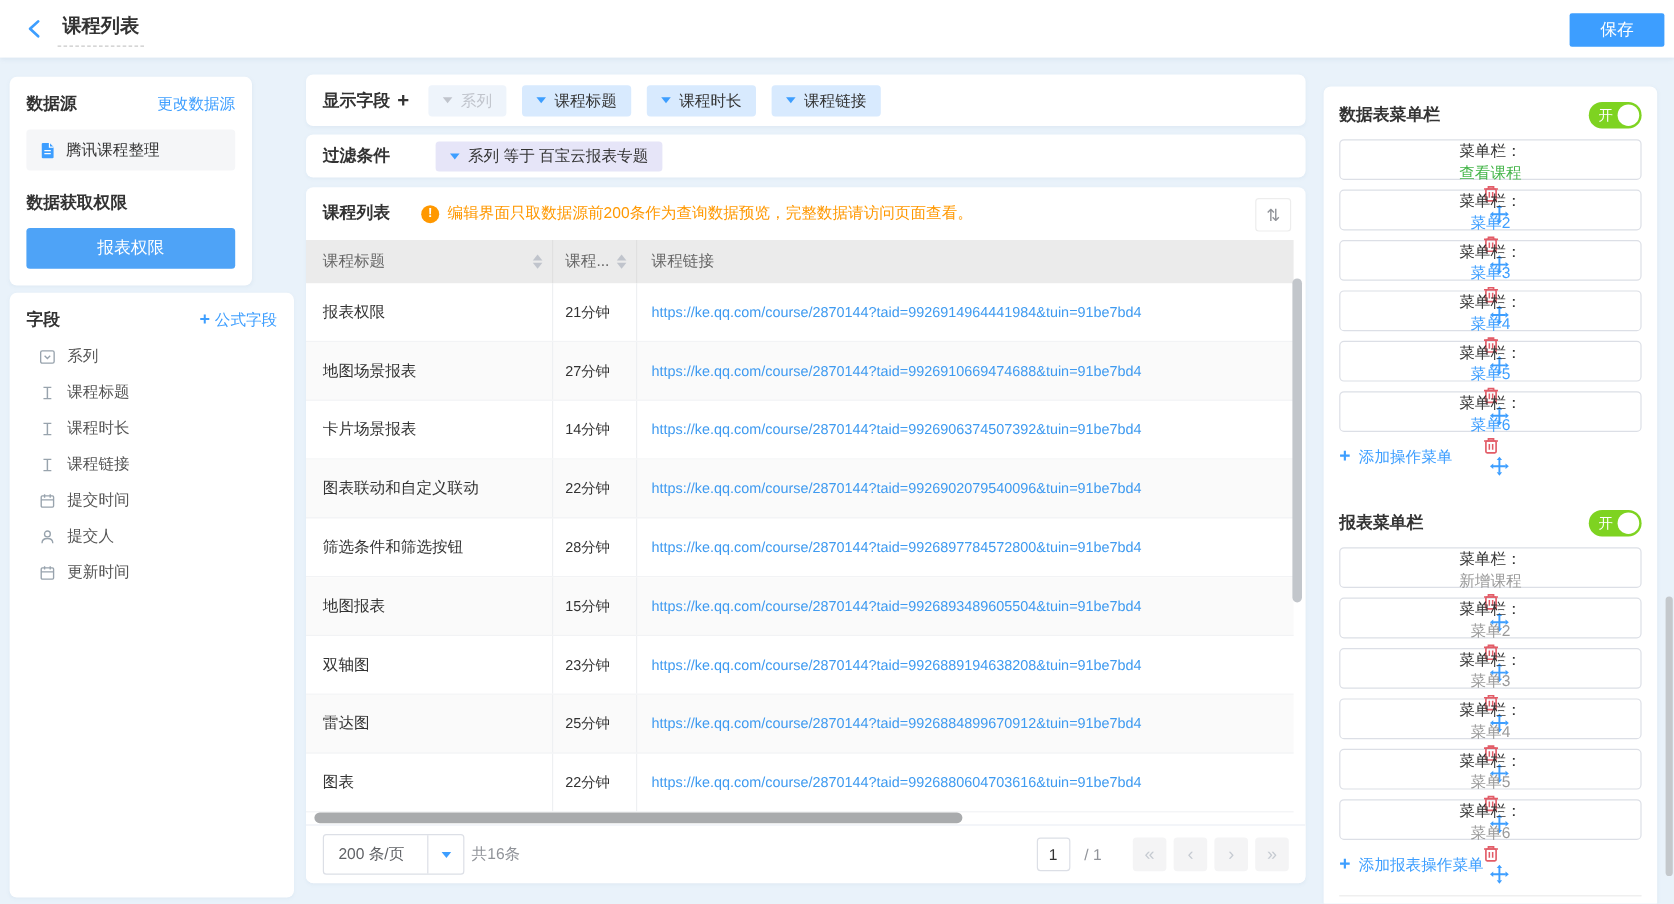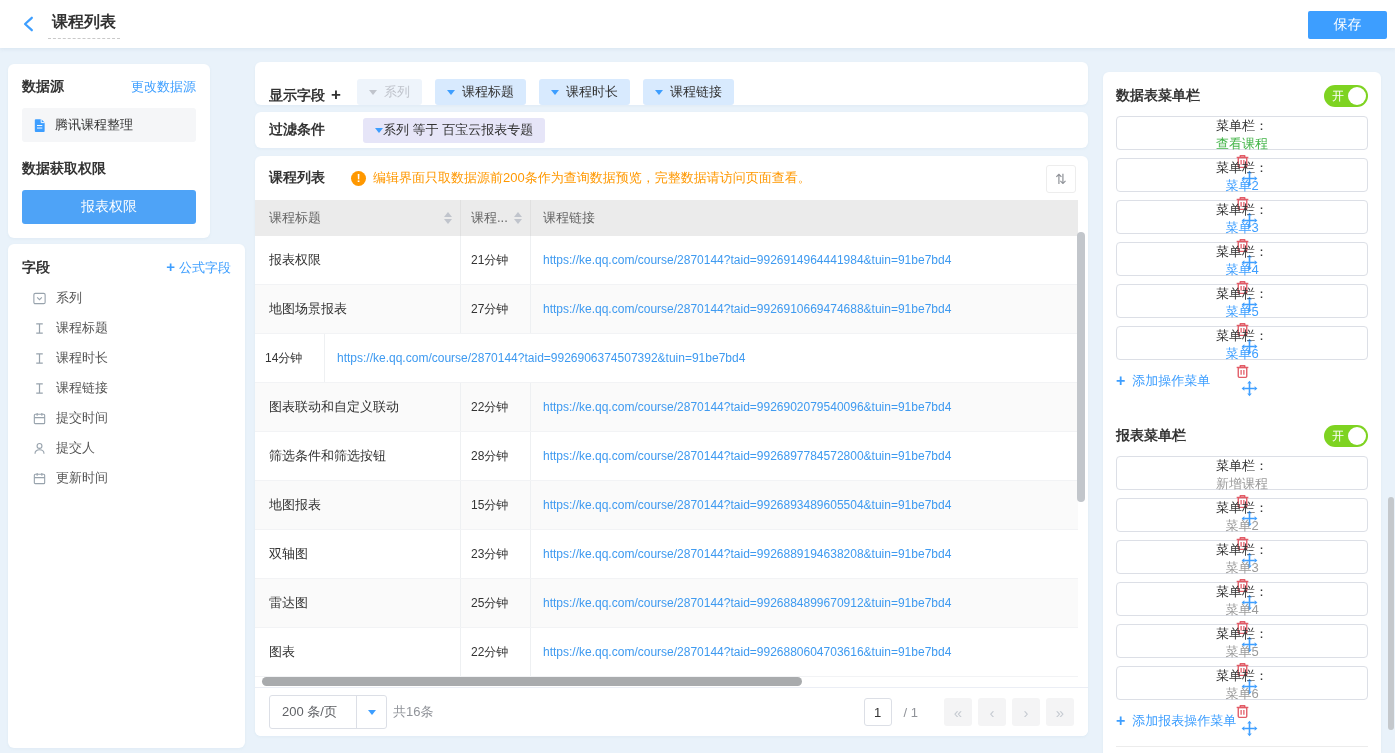--- a/index.html
+++ b/index.html
@@ -35,36 +35,36 @@
   .perm-title { margin-top:18px; }
   .perm-btn { margin-top:12px; width:100%; height:34px; background:#4ea3f7; color:#fff;
               border:none; border-radius:3px; font-size:14px; cursor:pointer; font-family:inherit;}
   .plus-glyph { color:#3d9eff; font-size:15px; font-weight:bold; margin-right:4px;}
   .field-list { margin-top:6px; }
   .field-item { height:30px; display:flex; align-items:center; gap:9px; padding-left:10px; color:#555; }
   .field-icon { width:15px; height:15px; flex:none; }
 
   
   .mc-cardA { position:absolute; left:255px; top:62px; width:833px; height:43px;
-              display:flex; align-items:flex-end; padding:0 14px; }
+              display:flex; align-items:center; padding:0 14px; }
   .mc-cardB { position:absolute; left:255px; top:112px; width:833px; height:36px;
               display:flex; align-items:center; padding:0 14px; }
   .row-label { width:60px; font-size:14px; font-weight:bold; color:#333; flex:none;}
   .add-field-btn { width:20px; font-size:17px; color:#333; cursor:pointer; font-weight:bold; margin-left:2px;}
   .chips { display:flex; gap:13px; margin-left:6px; }
   .chip { height:26px; border-radius:3px; padding:0 12px; display:flex; align-items:center; gap:7px;
           font-size:13px; cursor:pointer; }
   .chip.active { background:#d8eafe; color:#333; }
   .chip.active .caret { border-top-color:#3d9eff; }
   .chip.disabled { background:#eef4fb; color:#c0c4cc; }
   .chip.disabled .caret { border-top-color:#c0c4cc; }
   .caret { width:0; height:0; border-left:4px solid transparent; border-right:4px solid transparent;
            border-top:5px solid #3d9eff; }
   .filter-chip { margin-left:34px; height:25px; background:#e6e5f8; border-radius:3px; padding:0 12px;
-                 display:flex; align-items:center; font-size:13px; color:#333; cursor:pointer;}
+                 display:flex; align-items:center; gap:7px; font-size:13px; color:#333; cursor:pointer;}
 
   .mc-cardC { position:absolute; left:255px; top:156px; width:833px; height:580px; overflow:hidden;}
   .tbl-titlebar { height:44px; display:flex; align-items:center; padding:0 14px; position:relative;}
   .tbl-title { font-size:14px; font-weight:bold; color:#333; }
   .warn { display:flex; align-items:center; gap:7px; margin-left:26px; }
   .warn-icon { width:15px; height:15px; border-radius:50%; background:#ff9800; color:#fff;
                font-size:11px; font-weight:bold; display:flex; align-items:center; justify-content:center;}
   .warn-text { color:#ff9800; font-size:13px; }
   .tbl-sortbox { position:absolute; right:12px; top:9px; width:30px; height:28px; border:1px solid #ededed;
                  border-radius:3px; display:flex; align-items:center; justify-content:center;
@@ -335,20 +335,21 @@
 
       <div class="tr">
         <div class="td td-1">地图场景报表</div>
         <div class="td td-2">27分钟</div>
         <div class="td td-3">
           <a>https://ke.qq.com/course/2870144?taid=9926910669474688&amp;tuin=91be7bd4</a>
         </div>
       </div>
 
       <div class="tr">
+        <div class="td td-1">卡片场景报表</div>
         <div class="td td-2">14分钟</div>
         <div class="td td-3">
           <a>https://ke.qq.com/course/2870144?taid=9926906374507392&amp;tuin=91be7bd4</a>
         </div>
       </div>
 
       <div class="tr">
         <div class="td td-1">图表联动和自定义联动</div>
         <div class="td td-2">22分钟</div>
         <div class="td td-3">

